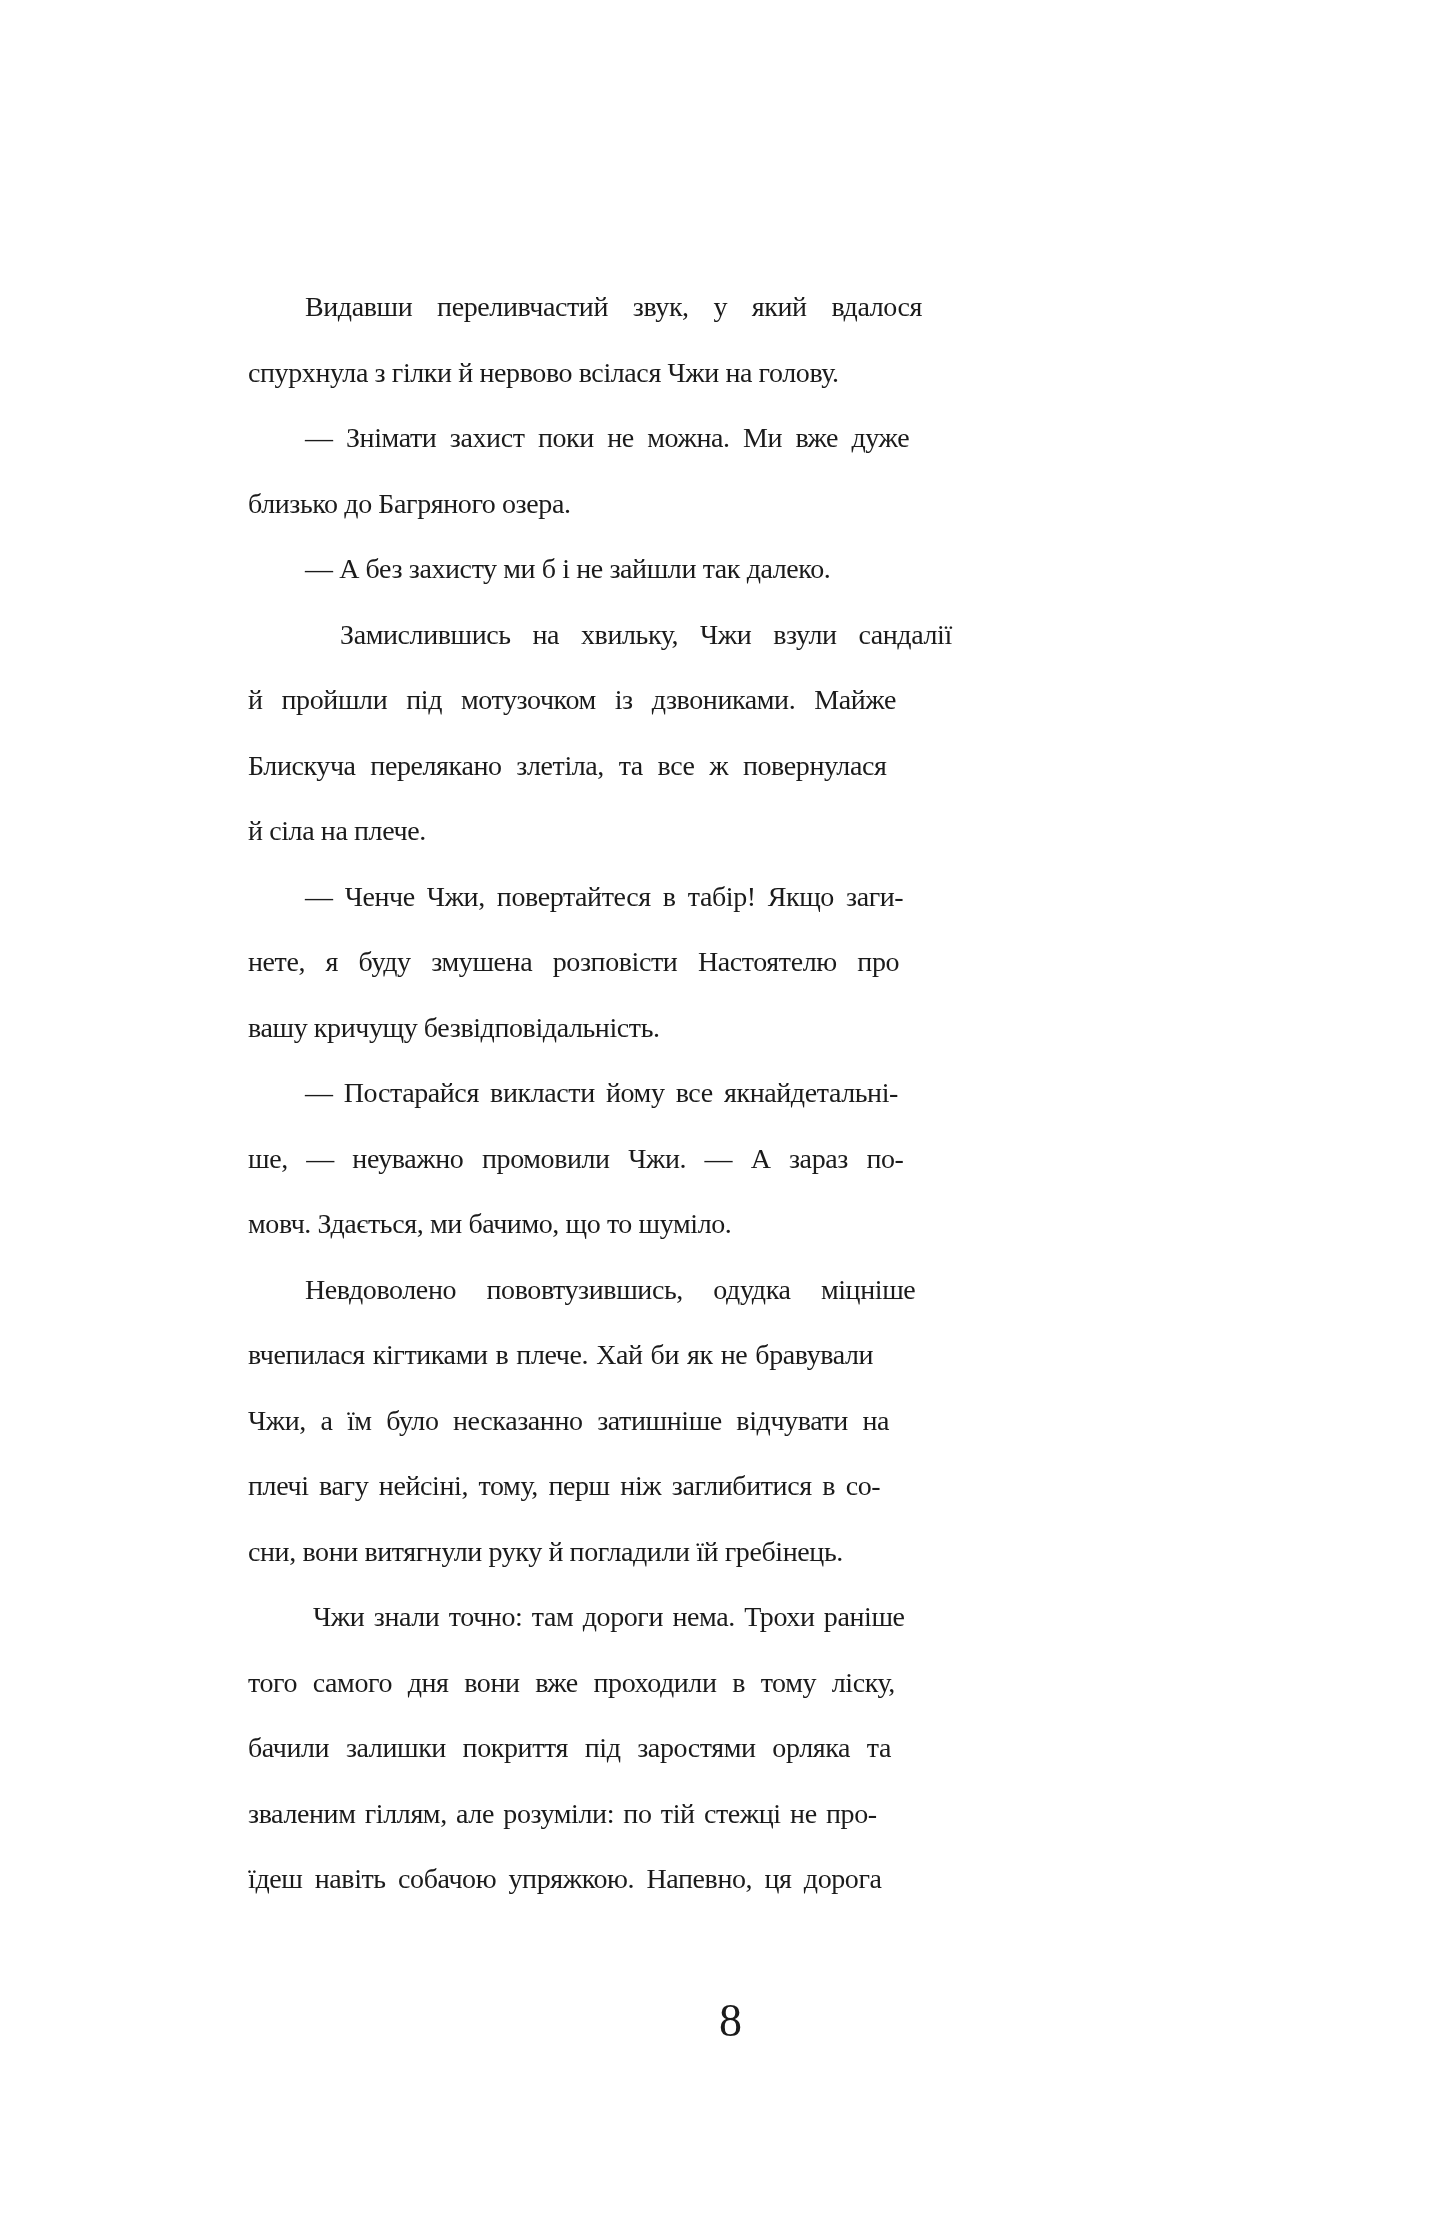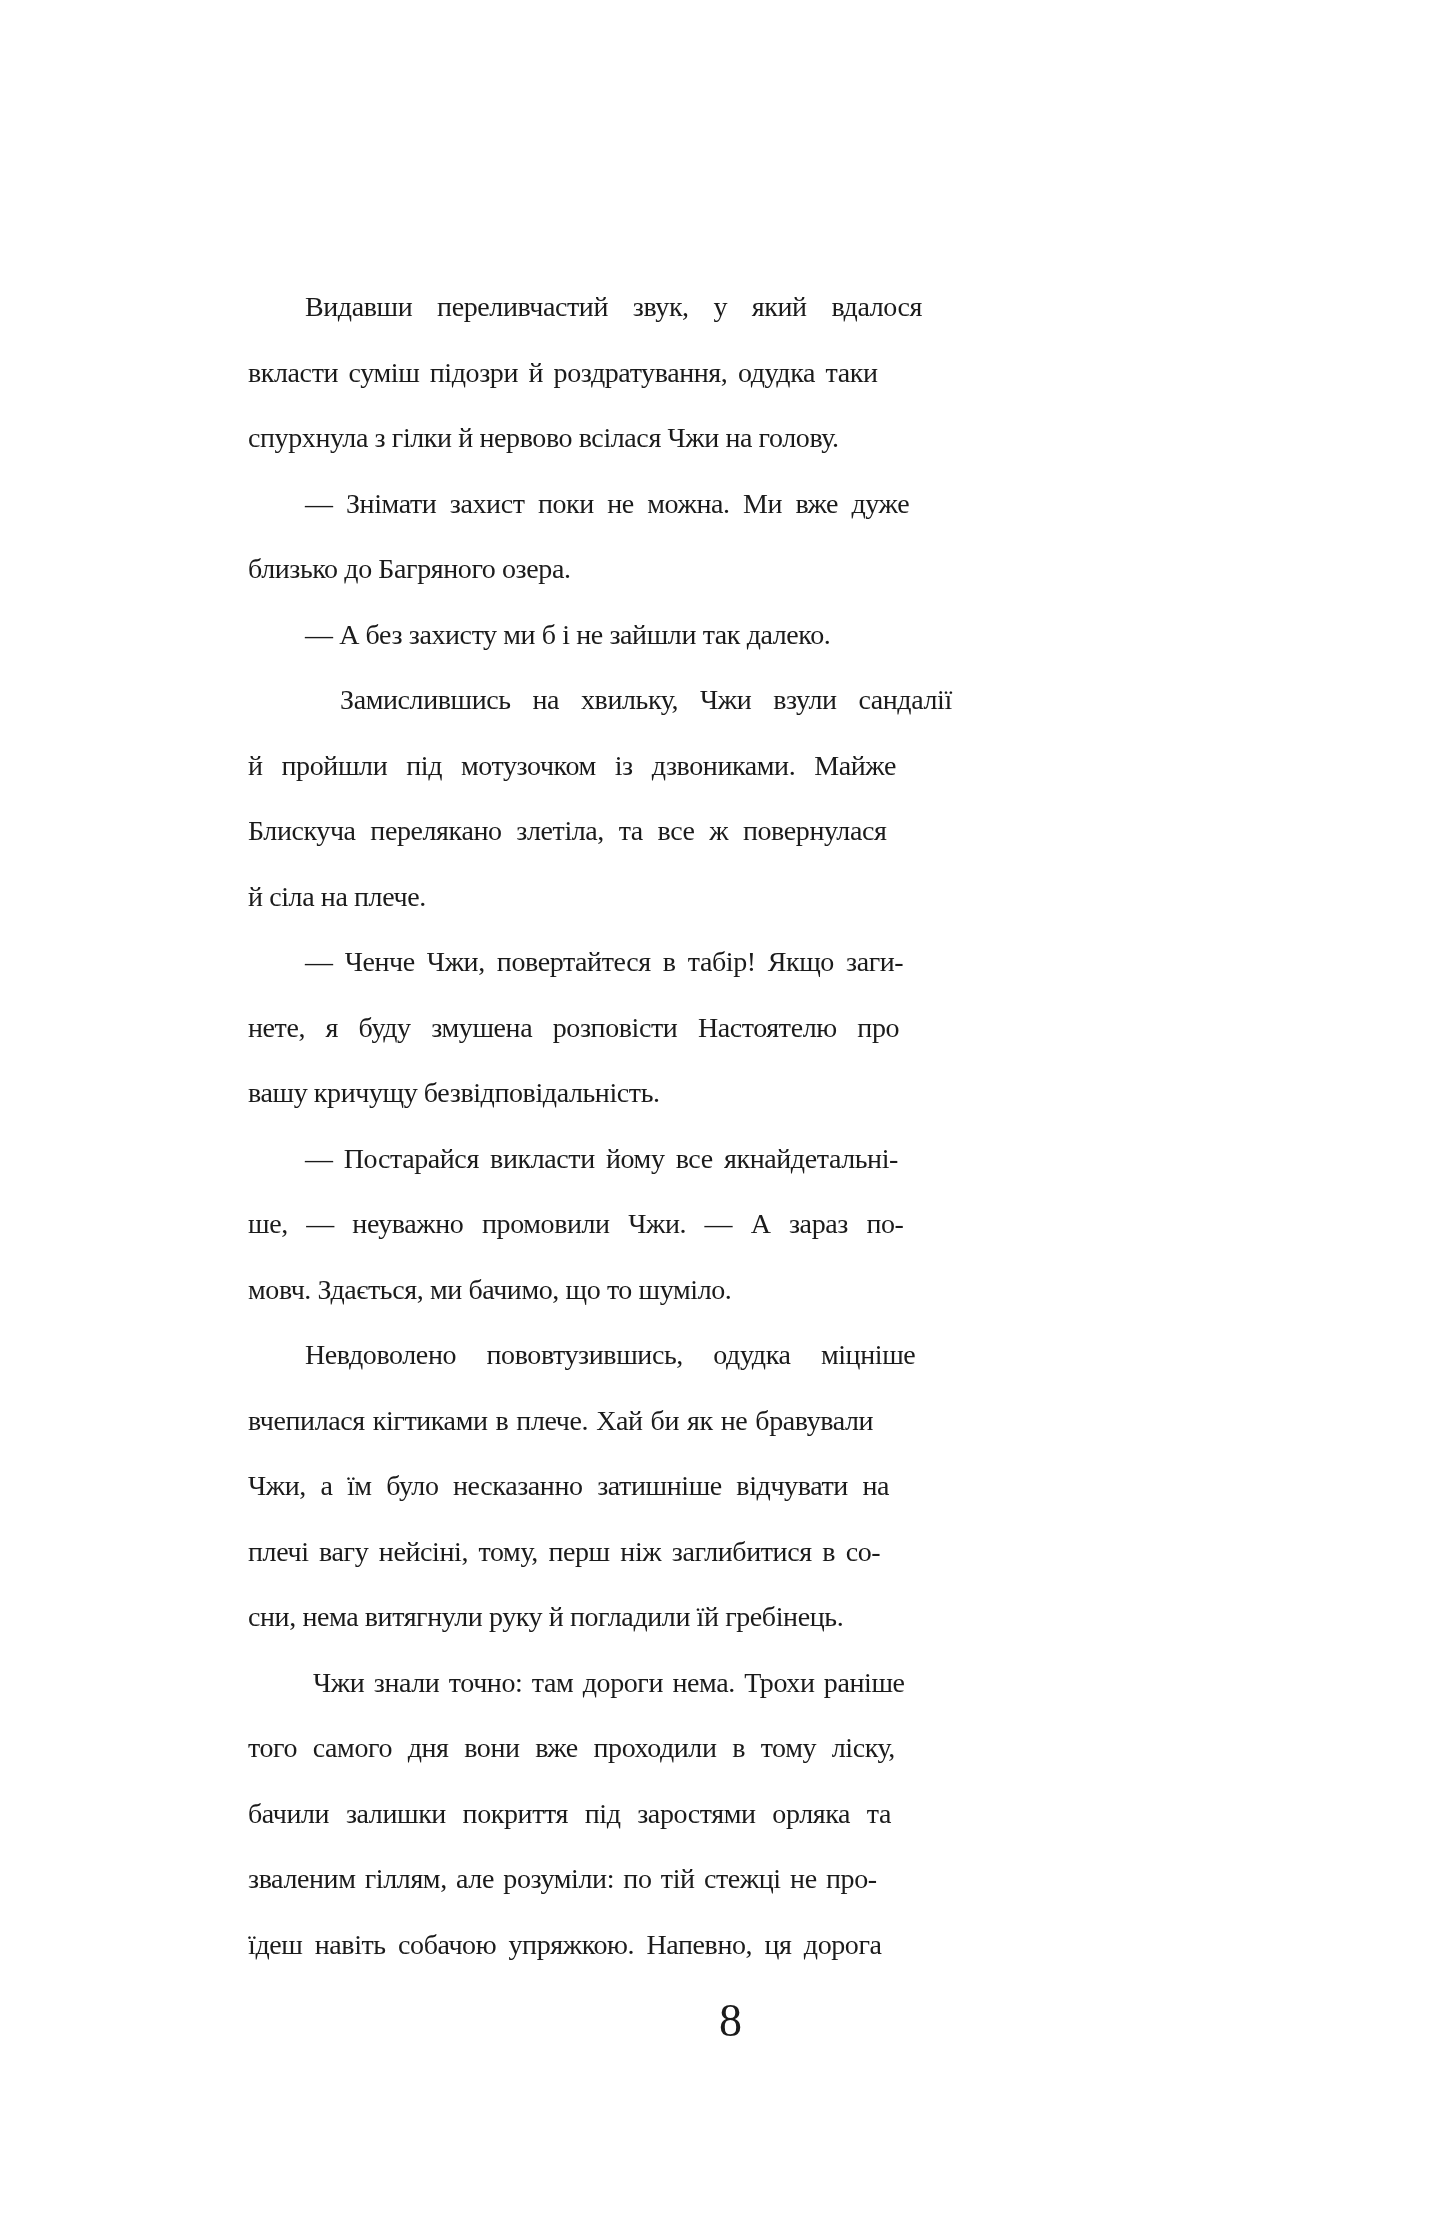--- a/index.html
+++ b/index.html
@@ -49,40 +49,39 @@
     line-height: 46px;
     color: #1b1b1b;
   }
 </style>
 </head>
 <body>
 
 <div class="page">
   <div class="body-text">
       <div class="text-line indent"><span style="word-spacing: 18.1812px;">Видавши переливчастий звук, у який вдалося</span></div>
-      <div class="text-line"><span style="word-spacing: 3.86719px;">вкласти суміш підозри й роздратування, одудка таки</span></div>
       <div class="text-line"><span>спурхнула з гілки й нервово всілася Чжи на голову.</span></div>
       <div class="text-line indent"><span style="word-spacing: 6.78125px;">— Знімати захист поки не можна. Ми вже дуже</span></div>
       <div class="text-line"><span>близько до Багряного озера.</span></div>
       <div class="text-line indent"><span>— А без захисту ми б і не зайшли так далеко.</span></div>
       <div class="text-line indent"><span style="word-spacing: 15.2344px; margin-left: 35px;">Замислившись на хвильку, Чжи взули сандалії</span></div>
       <div class="text-line"><span style="word-spacing: 12.3516px;">й пройшли під мотузочком із дзвониками. Майже</span></div>
       <div class="text-line"><span style="word-spacing: 8.09375px;">Блискуча перелякано злетіла, та все ж повернулася</span></div>
       <div class="text-line"><span>й сіла на плече.</span></div>
       <div class="text-line indent"><span style="word-spacing: 5.45536px;">— Ченче Чжи, повертайтеся в табір! Якщо заги-</span></div>
       <div class="text-line"><span style="word-spacing: 13.9297px;">нете, я буду змушена розповісти Настоятелю про</span></div>
       <div class="text-line"><span>вашу кричущу безвідповідальність.</span></div>
       <div class="text-line indent"><span style="word-spacing: 4.60313px;">— Постарайся викласти йому все якнайдетальні-</span></div>
       <div class="text-line"><span style="word-spacing: 11.8809px;">ше, — неуважно промовили Чжи. — А зараз по-</span></div>
       <div class="text-line"><span>мовч. Здається, ми бачимо, що то шуміло.</span></div>
       <div class="text-line indent"><span style="word-spacing: 23.8281px; text-align: right;">Невдоволено пововтузившись, одудка міцніше</span></div>
       <div class="text-line"><span style="word-spacing: 1.4043px;">вчепилася кігтиками в плече. Хай би як не бравували</span></div>
       <div class="text-line"><span style="word-spacing: 7.91518px;">Чжи, а їм було несказанно затишніше відчувати на</span></div>
       <div class="text-line"><span style="word-spacing: 3.9668px;">плечі вагу нейсіні, тому, перш ніж заглибитися в со-</span></div>
-      <div class="text-line"><span>сни, нема витягнули руку й погладили їй гребінець.</span></div>
+      <div class="text-line"><span>сни, вони витягнули руку й погладили їй гребінець.</span></div>
       <div class="text-line indent"><span style="word-spacing: 2.79241px; margin-left: 8px;">Чжи знали точно: там дороги нема. Трохи раніше</span></div>
       <div class="text-line"><span style="word-spacing: 9.04688px;">того самого дня вони вже проходили в тому ліску,</span></div>
       <div class="text-line"><span style="word-spacing: 10.1016px;">бачили залишки покриття під заростями орляка та</span></div>
       <div class="text-line"><span style="word-spacing: 2.70898px;">зваленим гіллям, але розуміли: по тій стежці не про-</span></div>
       <div class="text-line"><span style="word-spacing: 5.6901px;">їдеш навіть собачою упряжкою. Напевно, ця дорога</span></div>
     </div>
   <div class="folio">8</div>
 </div>
 
 </body></html>

